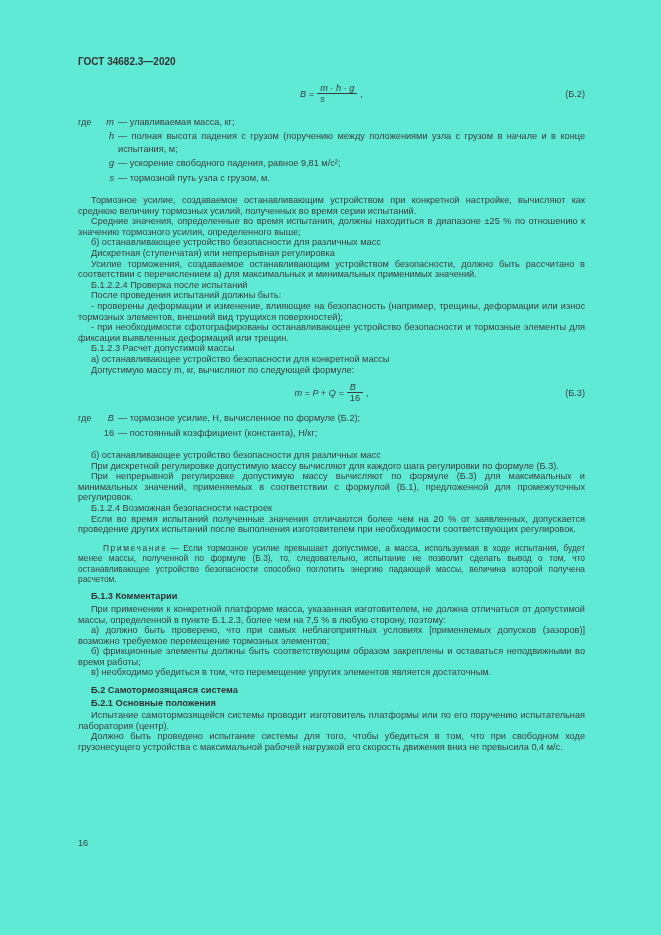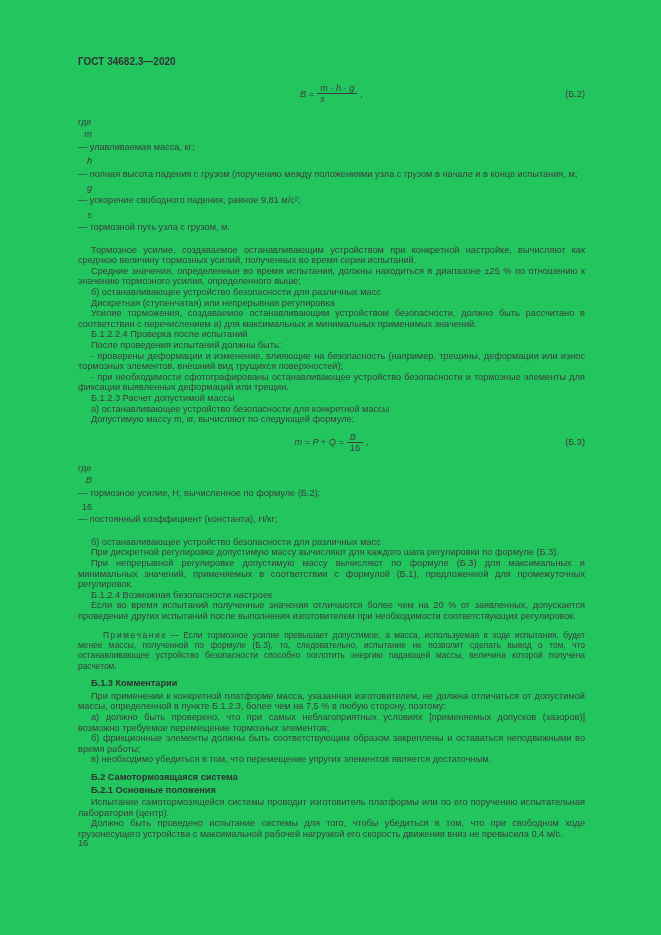--- a/index.html
+++ b/index.html
@@ -1,19 +1,19 @@
 <!DOCTYPE html>
 <html lang="ru"><head>
 <meta charset="utf-8">
 <style>
   html,body{margin:0;padding:0;}
   .page{
     position:relative;
     width:661px;height:935px;
-    background:#22c55e;
+    background:#5eead4;
     overflow:hidden;
     font-family:"Liberation Sans", sans-serif;
     color:#3d3d3d;
     -webkit-font-smoothing:antialiased;
   }
   .content{
     position:absolute;
     left:78px; top:56px;
     width:507px;
   }
@@ -34,21 +34,21 @@
   }
   .formula-row.mid{margin:7px 0 9px;}
   .formula{display:flex;align-items:center;gap:3px;}
   .f-it{font-style:italic;}
   .frac{display:inline-block;vertical-align:middle;line-height:10px;}
   .frac .num{display:block;padding:0 3px;}
   .frac .den{display:block;border-top:1px solid #3d3d3d;padding:0 3px;}
   .f-label{position:absolute;right:0;top:50%;transform:translateY(-50%);}
   
   .where{margin:2px 0 11px;font-size:9.2px;}
-  .where-row{display:flex;line-height:12.4px;margin-bottom:2px;flex-direction:column;}
+  .where-row{display:flex;line-height:12.4px;margin-bottom:2px;}
   .w-intro{flex:none;width:22px;}
   .w-var{flex:none;width:14px;text-align:right;margin-right:4px;}
   .w-desc{flex:1;text-align:justify;}
   
   .p{
     margin:0;
     font-size:9.2px;
     line-height:10.6px;
     text-align:justify;
     text-indent:13px;

